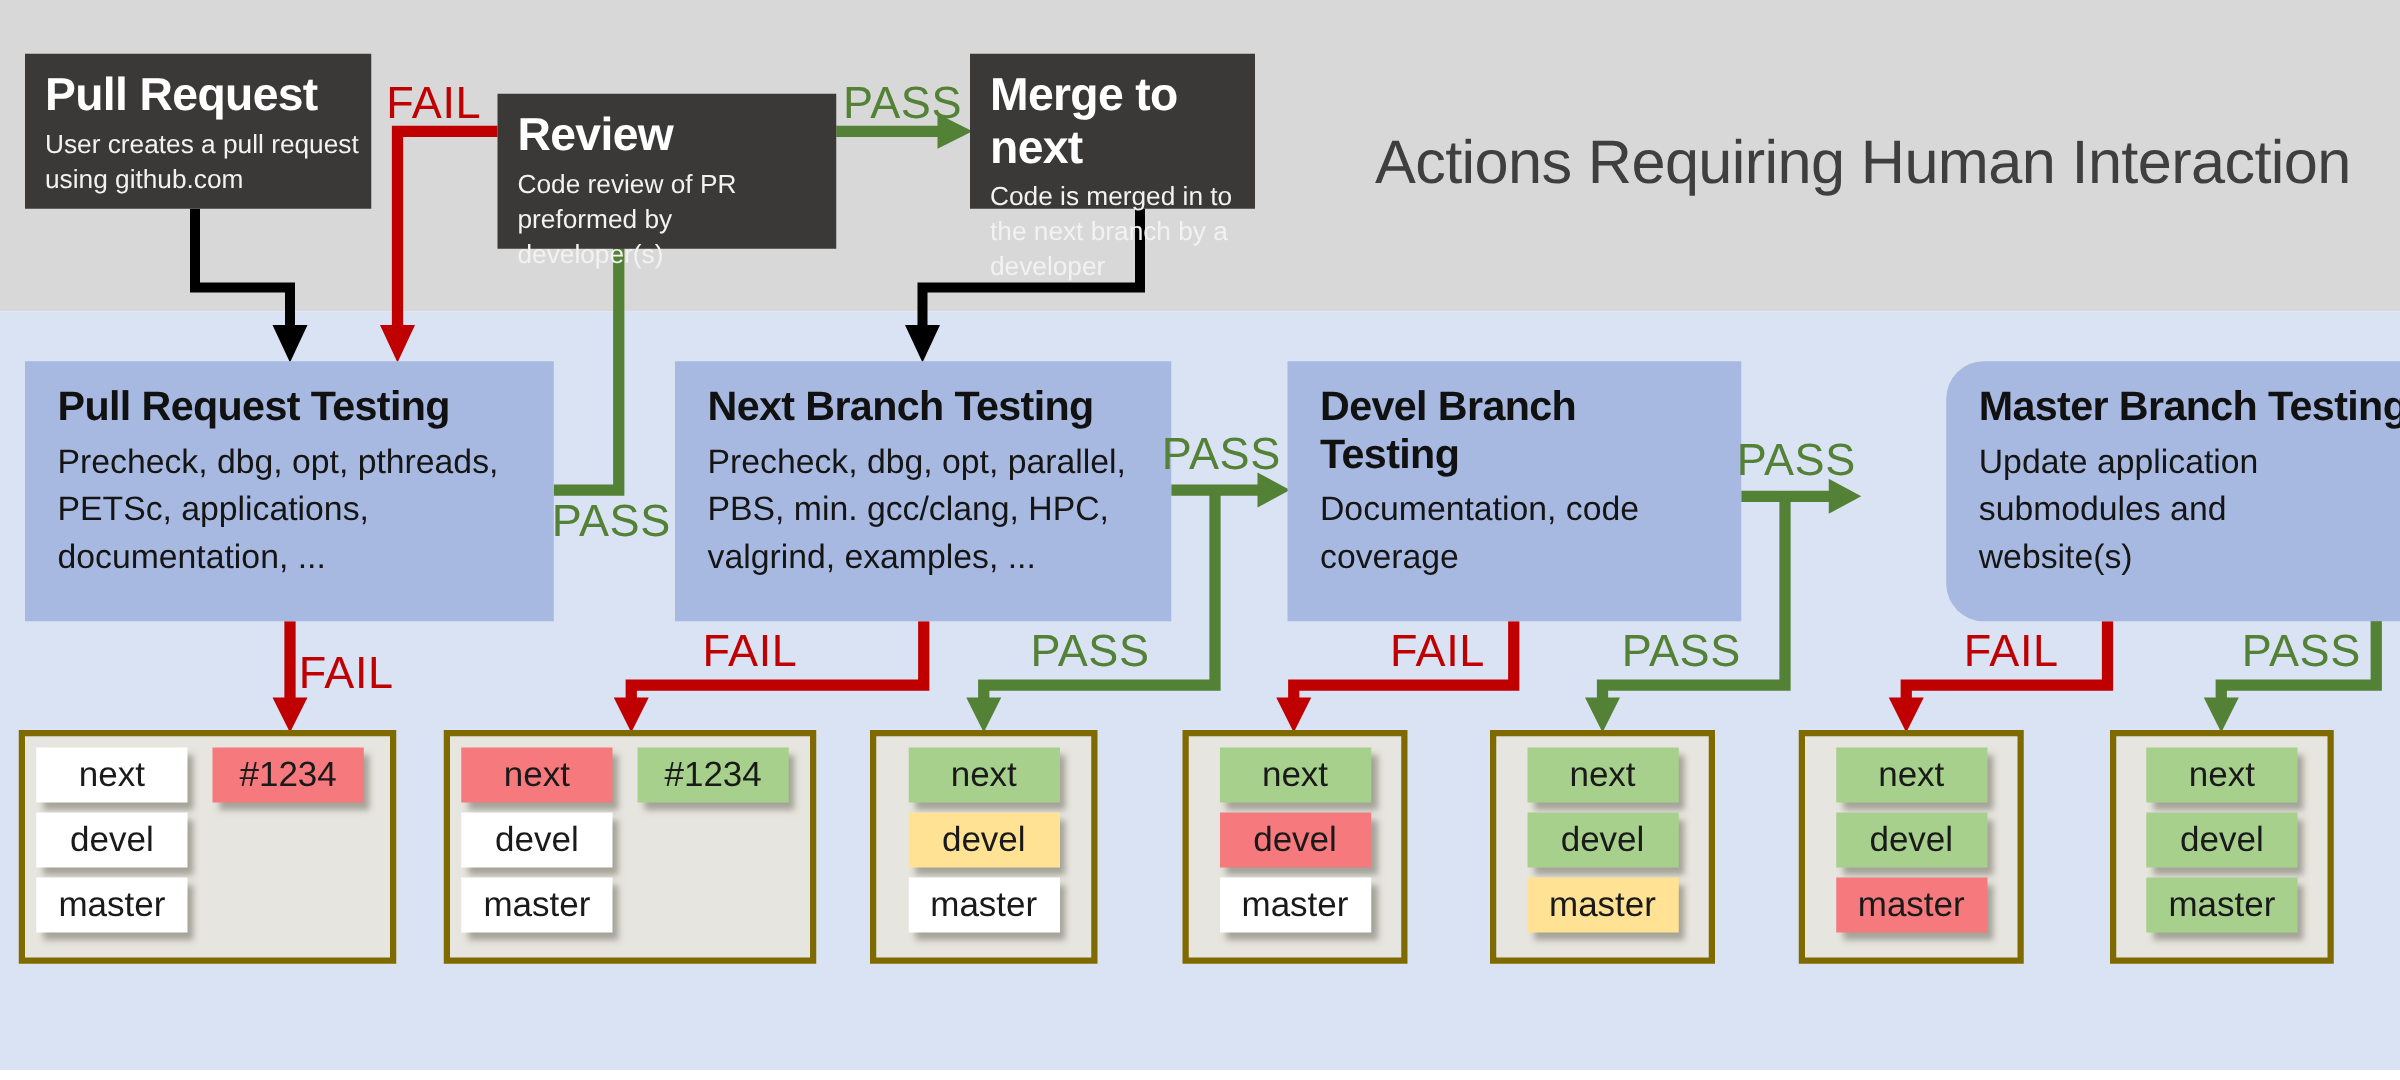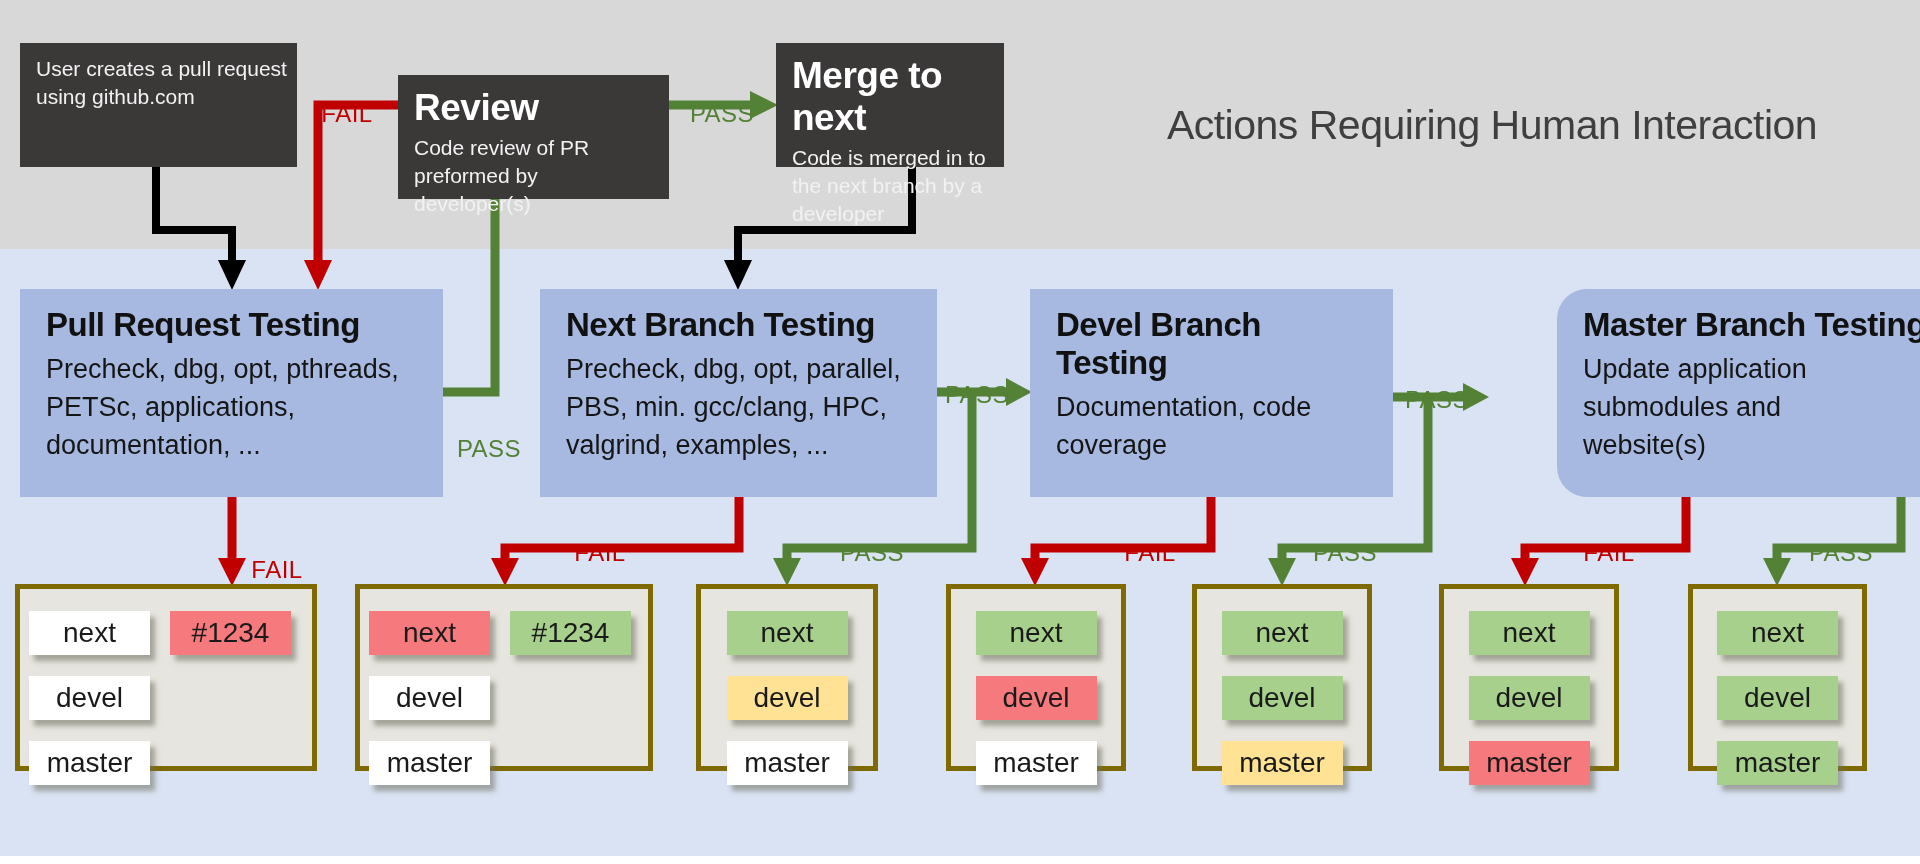--- a/index.html
+++ b/index.html
@@ -20,46 +20,46 @@
   .arrows polygon.green{fill:var(--pass-green);}
 
   .hbox{
     position:absolute;top:43px;height:124px;background:var(--dark-box-bg);
     color:#ffffff;padding:12px 10px 0 16px;box-sizing:border-box;
   }
   .hbox h2{margin:0 0 5px 0;font-size:37px;font-weight:700;letter-spacing:-0.5px;}
   .hbox p{margin:0;font-size:21px;line-height:1.33;color:#f2f2f2;}
 
   .heading{
-    position:absolute;left:1100px;top:102px;width:784px;text-align:center;
-    font-size:41px;color:var(--heading-text);letter-spacing:-0.5px;
+    position:absolute;left:1100px;top:102px;width:784px;text-align:left;
+    font-size:49px;color:var(--heading-text);letter-spacing:-0.5px;
   }
 
   .tbox{
     position:absolute;top:289px;height:208px;background:var(--testing-box-bg);
     color:#111111;padding:17px 16px 0 26px;box-sizing:border-box;
   }
   .tbox h2{margin:0 0 6px 0;font-size:33px;font-weight:700;letter-spacing:-0.5px;}
   .tbox p{margin:0;font-size:27px;line-height:1.41;color:#151515;}
   .tbox.mbt p{max-width:310px;}
 
   .flabel{
     position:absolute;transform:translate(-50%,-50%);
-    font-size:24px;letter-spacing:0.5px;white-space:nowrap;margin-top:32px;
+    font-size:36px;letter-spacing:0.5px;white-space:nowrap;
   }
   .flabel.pass{color:var(--pass-green);}
   .flabel.fail{color:var(--fail-red);}
 
   .board{
     position:absolute;top:584px;height:187px;box-sizing:border-box;
     border:5px solid var(--board-border);background:var(--board-bg);
     padding:9px 0 0 9px;display:flex;flex-direction:column;gap:8px;
   }
   .board.narrow{align-items:center;padding-left:0;}
-  .chip-row{display:flex;gap:20px;margin-top:13px;}
+  .chip-row{display:flex;gap:20px;}
   .chip{
     width:121px;height:44px;line-height:44px;text-align:center;
     font-size:28px;color:#1a1a1a;
     box-shadow:5px 6px 5px rgba(110,110,95,0.55);
   }
   .chip.white{background:var(--chip-white);}
   .chip.red{background:var(--chip-red);}
   .chip.green{background:var(--chip-green);}
   .chip.yellow{background:var(--chip-yellow);}
 
@@ -131,20 +131,21 @@
     </g>
     <g>
       <polyline class="green" points="1886,393 1901,393 1901,548 1777,548 1777,560"></polyline>
       <polygon class="green" points="1763,558 1791,558 1777,586"></polygon>
     </g>
   </svg>
 
   <div class="heading">Actions Requiring Human Interaction</div>
 
   <div class="hbox" style="left:20px;width:277px;">
+    <h2>Pull Request</h2>
     <p>User creates a pull request using github.com</p>
   </div>
   <div class="hbox" style="left:398px;width:271px;margin-top:32px;">
     <h2>Review</h2>
     <p>Code review of PR preformed by developer(s)</p>
   </div>
   <div class="hbox" style="left:776px;width:228px;">
     <h2>Merge to next</h2>
     <p>Code is merged in to the next branch by a developer</p>
   </div>

